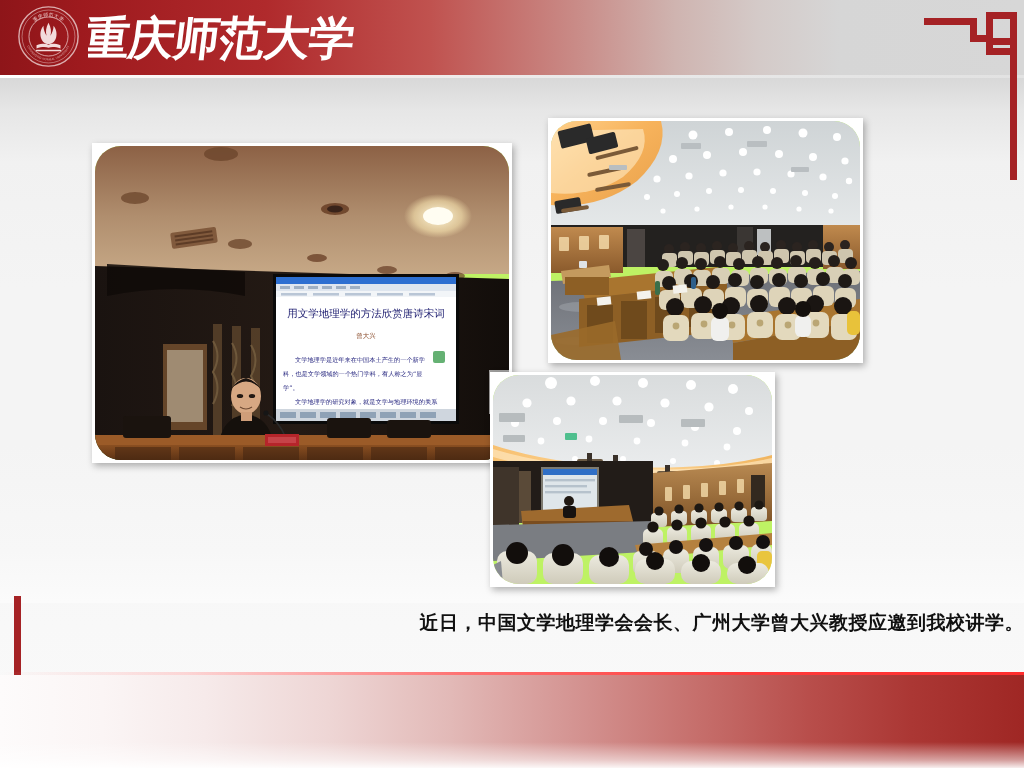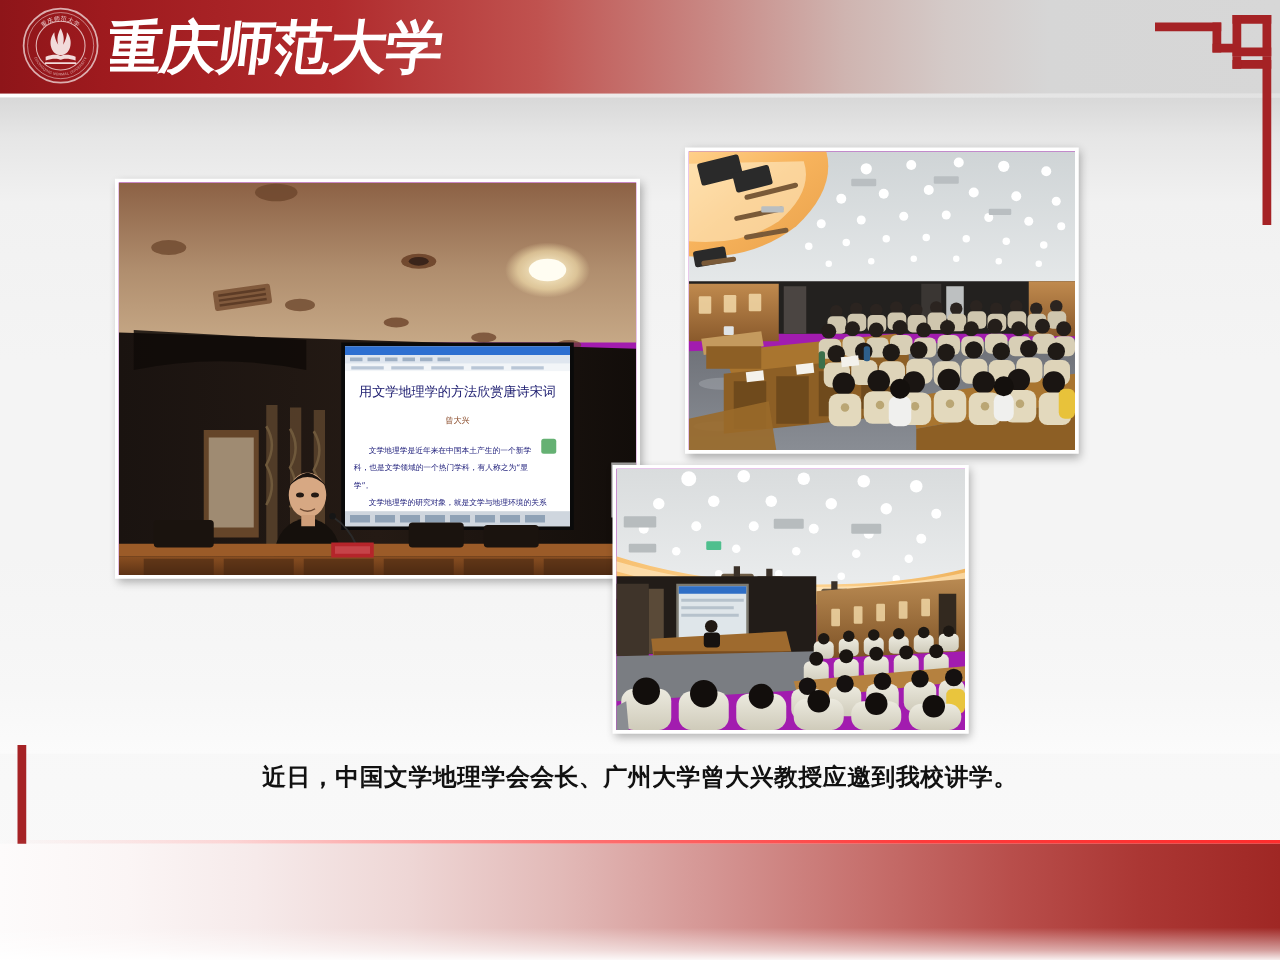--- a/index.html
+++ b/index.html
@@ -81,34 +81,35 @@
     position: absolute;
     background: #ffffff;
     padding: 3px;
     box-shadow: 2px 3px 7px rgba(0,0,0,0.30);
     box-sizing: border-box;
   }
   .photo > .inner {
     width: 100%; height: 100%;
     position: relative;
     overflow: hidden;
-    background: #a21caf;
+    background: #bef264;
+    border-radius: 26px;
   }
   .photo svg { display: block; width: 100%; height: 100%; }
 
   #photo-1 { left: 92px;  top: 143px; width: 420px; height: 320px; }
   #photo-2 { left: 548px; top: 118px; width: 315px; height: 245px; }
   #photo-3 { left: 490px; top: 372px; width: 285px; height: 215px; }
 
   
   #caption {
     position: absolute;
     left: 0; top: 608px;
     width: 1024px;
-    text-align: center;
+    text-align: right;
     font-family: Liberation Sans, sans-serif;
     font-size: 19px;
     font-weight: bold;
     color: #111111;
     letter-spacing: 0.5px;
     line-height: 30px;
   }
 
   
   #footer-hairline {

